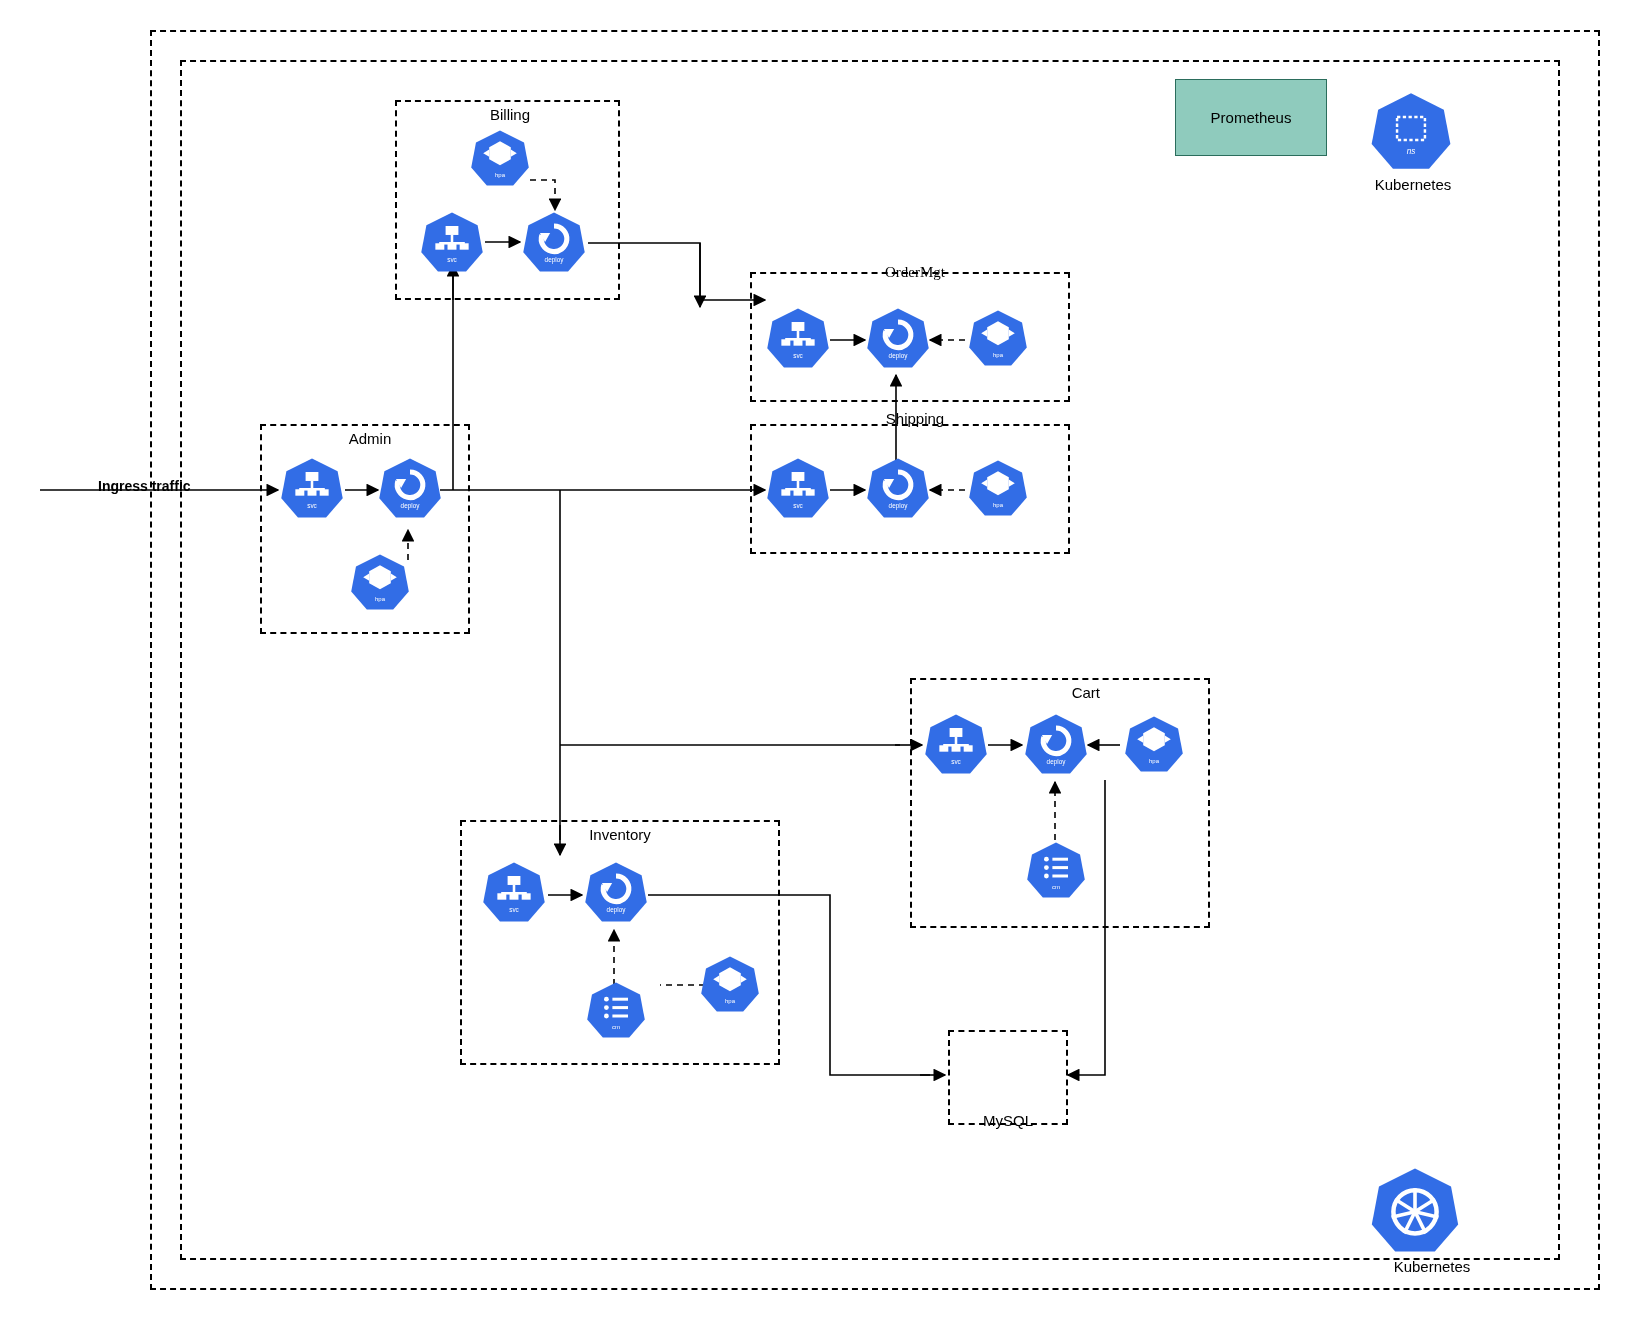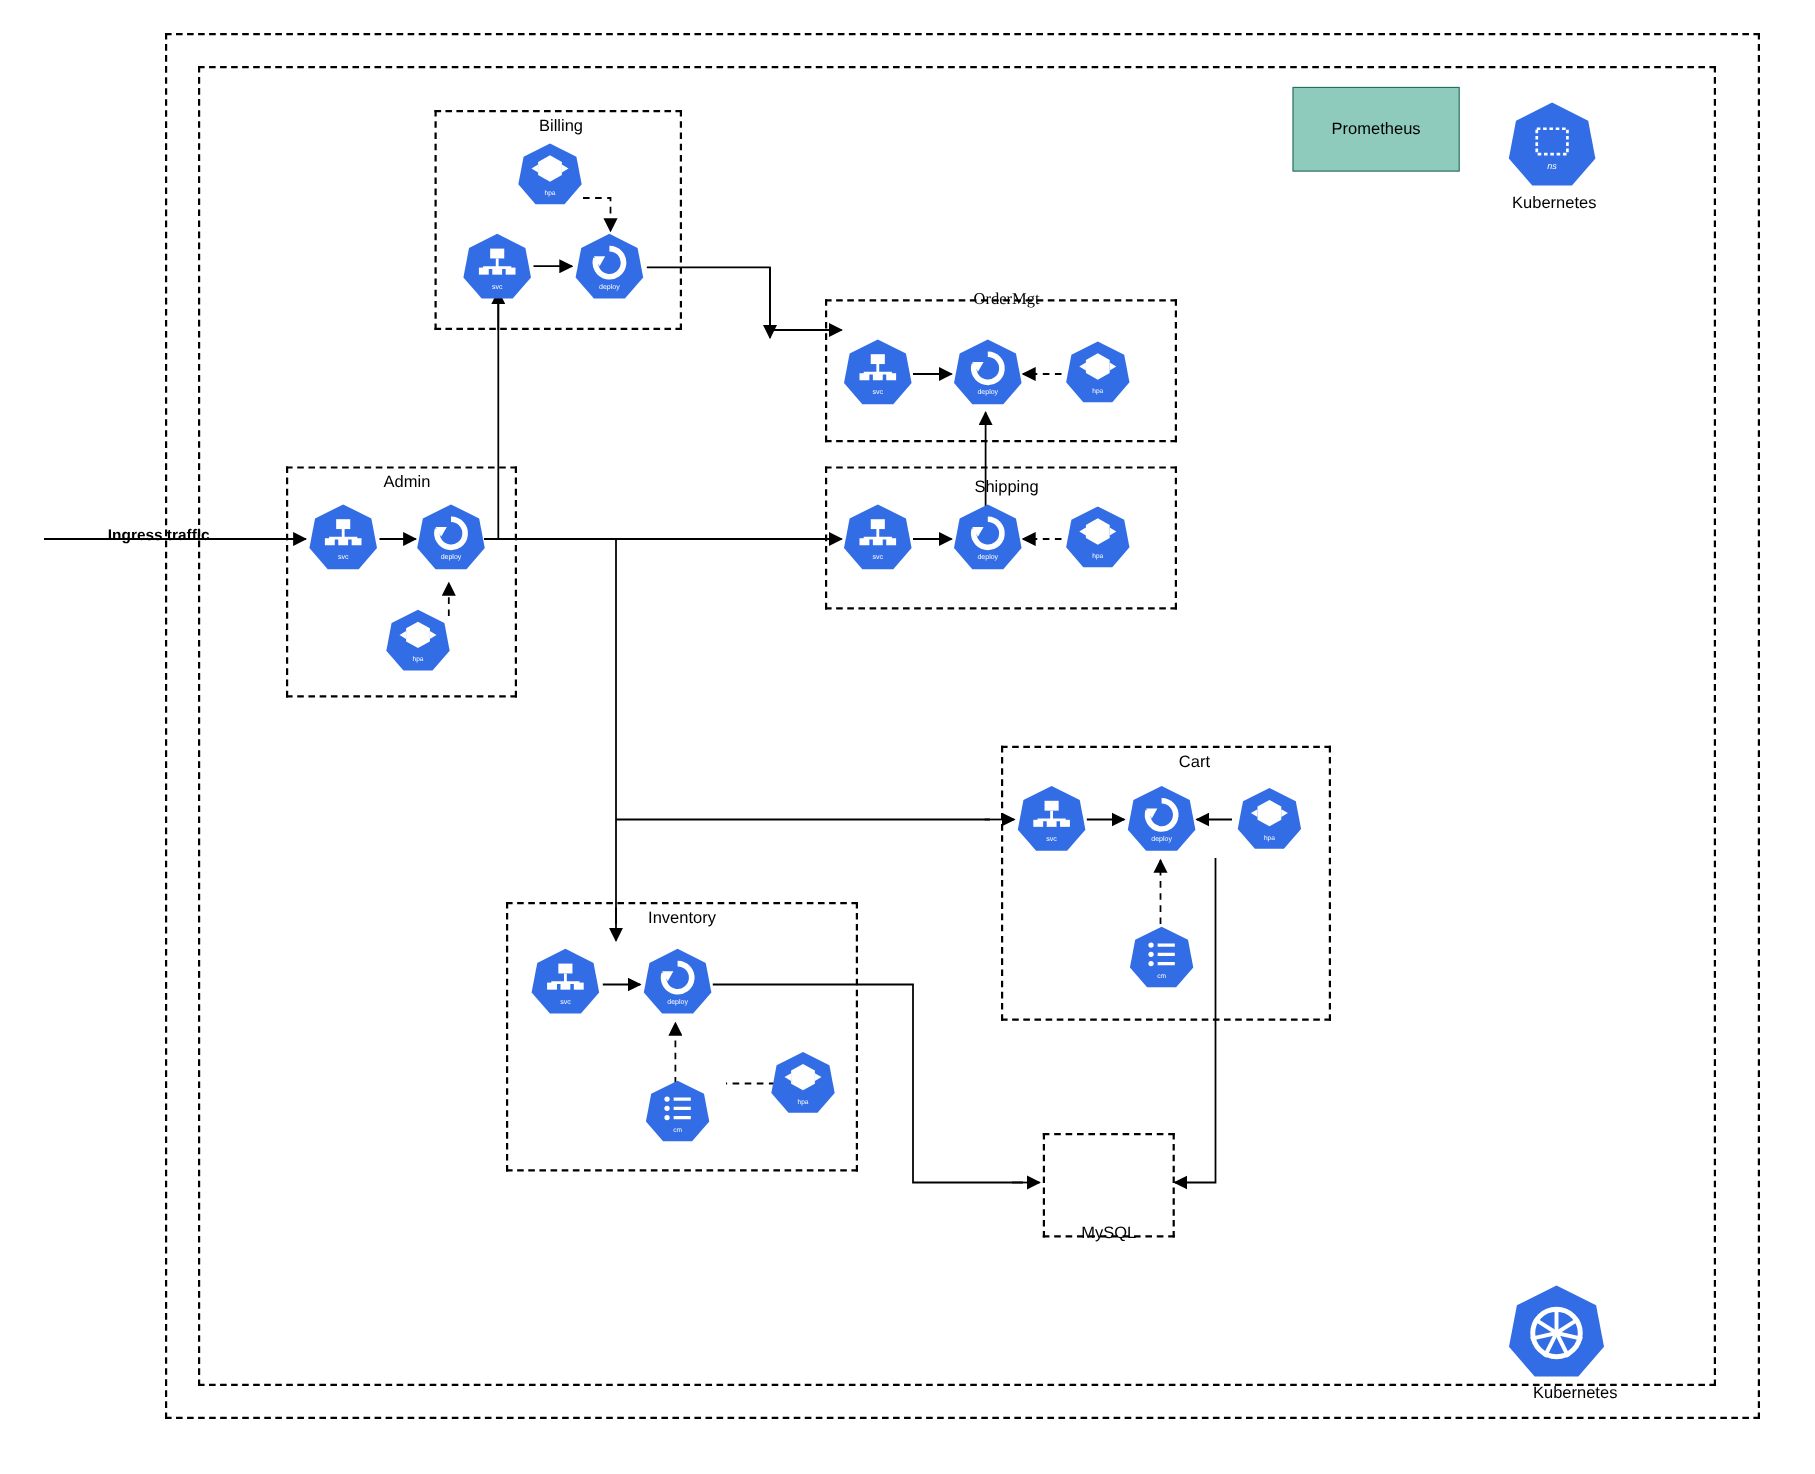--- a/index.html
+++ b/index.html
@@ -206,21 +206,21 @@
     <svg width="60" height="60" viewBox="0 0 100 100">
         <polygon points="50,4 90,24 98,66 72,96 28,96 2,66 10,24" fill="#326de6"></polygon>
       <polygon points="50,22 68,32 68,52 50,62 32,52 32,32" fill="#fff"></polygon>
         <polygon points="22,42 32,36 32,48" fill="#fff"></polygon>
         <polygon points="78,42 68,36 68,48" fill="#fff"></polygon>
       <text x="50" y="82" class="sub">hpa</text>
       </svg>
   </div>
 
   <div class="dashbox" style="left:750px;top:424px;width:320px;height:130px;"></div>
-  <div class="title" style="left:860px;top:434px;width:110px;">Shipping</div>
+  <div class="title" style="left:860px;top:410px;width:110px;">Shipping</div>
   <div class="hex" style="left:766px;top:456px;">
     <svg width="64" height="64" viewBox="0 0 100 100">
         <polygon points="50,4 90,24 98,66 72,96 28,96 2,66 10,24" fill="#326de6"></polygon>
       <rect x="40" y="25" width="20" height="14" fill="#fff"></rect>
         <line x1="50" y1="39" x2="50" y2="52" stroke="#fff" stroke-width="4"></line>
         <line x1="30" y1="52" x2="70" y2="52" stroke="#fff" stroke-width="4"></line>
       <rect x="24" y="52" width="14" height="10" fill="#fff"></rect>
         <rect x="43" y="52" width="14" height="10" fill="#fff"></rect>
         <rect x="62" y="52" width="14" height="10" fill="#fff"></rect>
       <text x="50" y="82" class="sub">svc</text>

